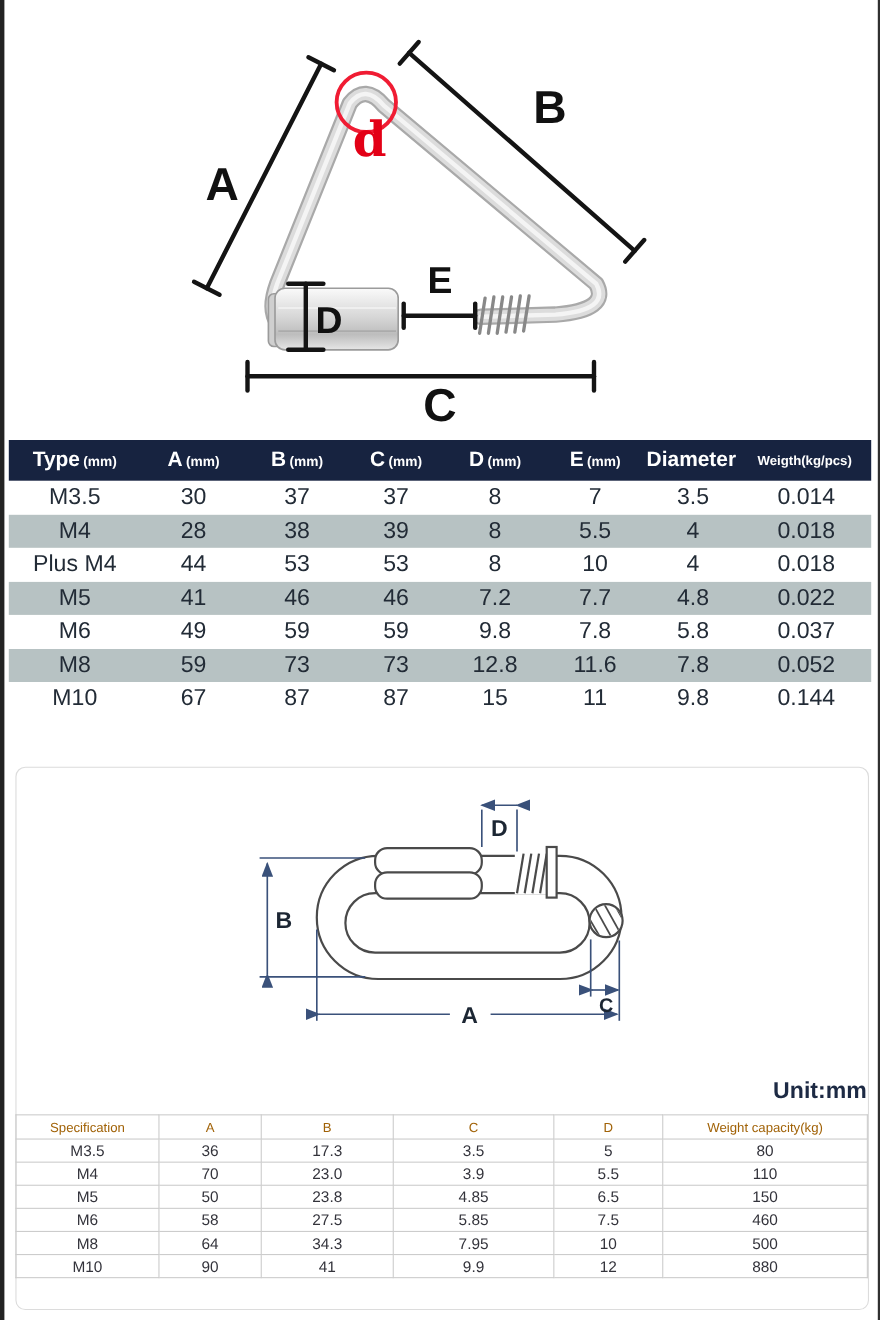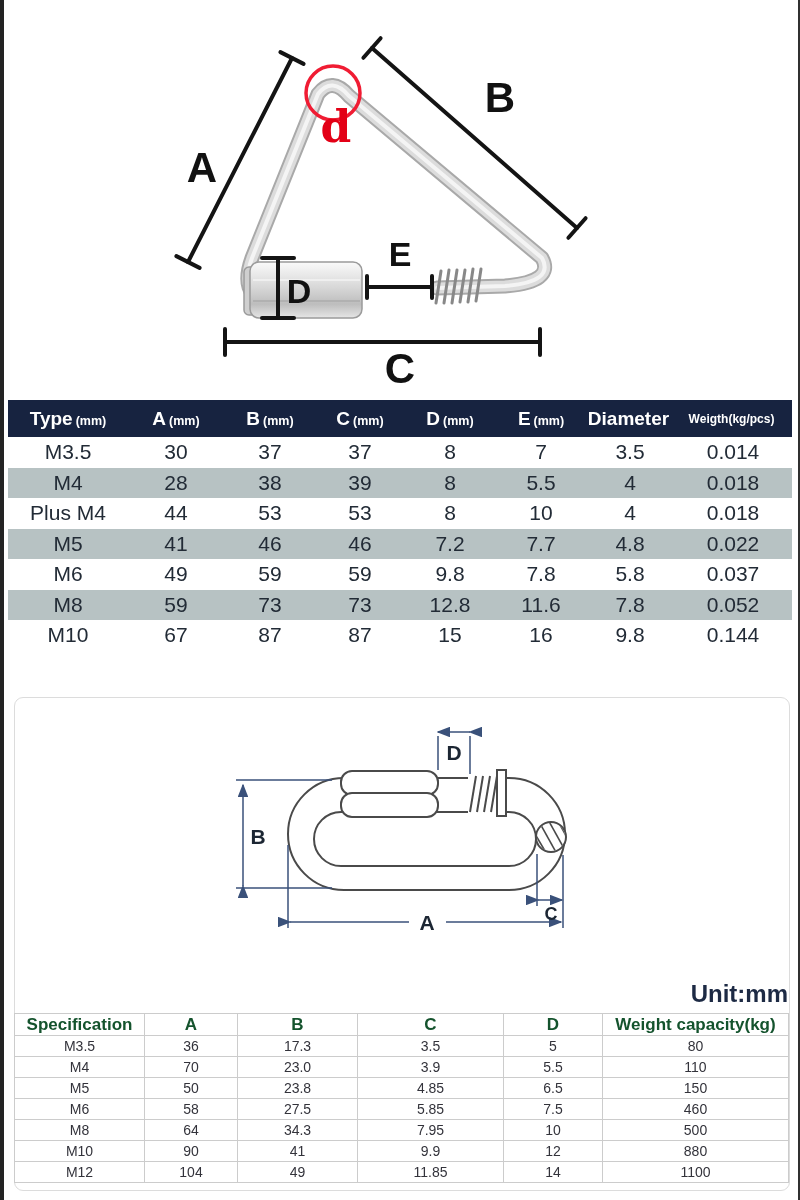--- a/index.html
+++ b/index.html
@@ -20,27 +20,27 @@
   .t1 .hcell .unit{font-size:12.5px;font-weight:600;}
   .t1 .hcell:nth-child(7){font-size:19px;}
   .t1 .hcell:nth-child(8){font-size:12px;}
   .t1 .rows .trow{display:grid;grid-template-columns:var(--cols);height:30.5px;}
   .t1 .rows .trow:nth-child(even){background:#b7c2c3;}
   .t1 .rows .trow > div{align-self:center;text-align:center;font-size:21px;color:#222b36;}
 
   
   .card{position:absolute;left:14px;top:697px;width:774px;height:492px;background:#fff;
         border:1px solid #dcdcdc;border-radius:9px;}
-  .unit-note{position:absolute;top:980px;right:12px;font-size:24px;font-weight:bold;color:#1d2a44;margin-left:44px;}
+  .unit-note{position:absolute;top:980px;right:12px;font-size:21px;font-weight:bold;color:#1d2a44;margin-left:44px;}
 
   
   .t2{position:absolute;left:14px;top:1013px;width:774px;border-collapse:collapse;table-layout:fixed;}
   .t2 th,.t2 td{border:1px solid #cccccc;height:20px;padding:0;text-align:center;
                 font-size:14px;color:#33333b;font-weight:normal;}
-  .t2 th{font-weight:bold;color:#14532d;font-size:17px;height:21px;}
+  .t2 th{font-weight:normal;color:#a16207;font-size:12px;height:21px;}
 </style>
 </head>
 <body>
 
 <div class="frame-left"></div>
 <div class="frame-right"></div>
 
 <svg class="photo" viewBox="0 0 800 398">
   <defs>
     <linearGradient id="nutg" x1="0" y1="0" x2="0" y2="1">
@@ -203,21 +203,21 @@
         <div>11.6</div>
         <div>7.8</div>
         <div>0.052</div>
       </div>
       <div class="trow">
         <div>M10</div>
         <div>67</div>
         <div>87</div>
         <div>87</div>
         <div>15</div>
-        <div>16</div>
+        <div>11</div>
         <div>9.8</div>
         <div>0.144</div>
       </div>
     </div>
 </div>
 
 <div class="card"></div>
 
 <svg class="drawing" viewBox="0 0 800 270">
   <defs>
@@ -351,22 +351,14 @@
         <td>500</td>
       </tr>
       <tr class="trow">
         <td>M10</td>
         <td>90</td>
         <td>41</td>
         <td>9.9</td>
         <td>12</td>
         <td>880</td>
       </tr>
-      <tr class="trow">
-        <td>M12</td>
-        <td>104</td>
-        <td>49</td>
-        <td>11.85</td>
-        <td>14</td>
-        <td>1100</td>
-      </tr>
     </tbody>
 </table>
 
 </body></html>

